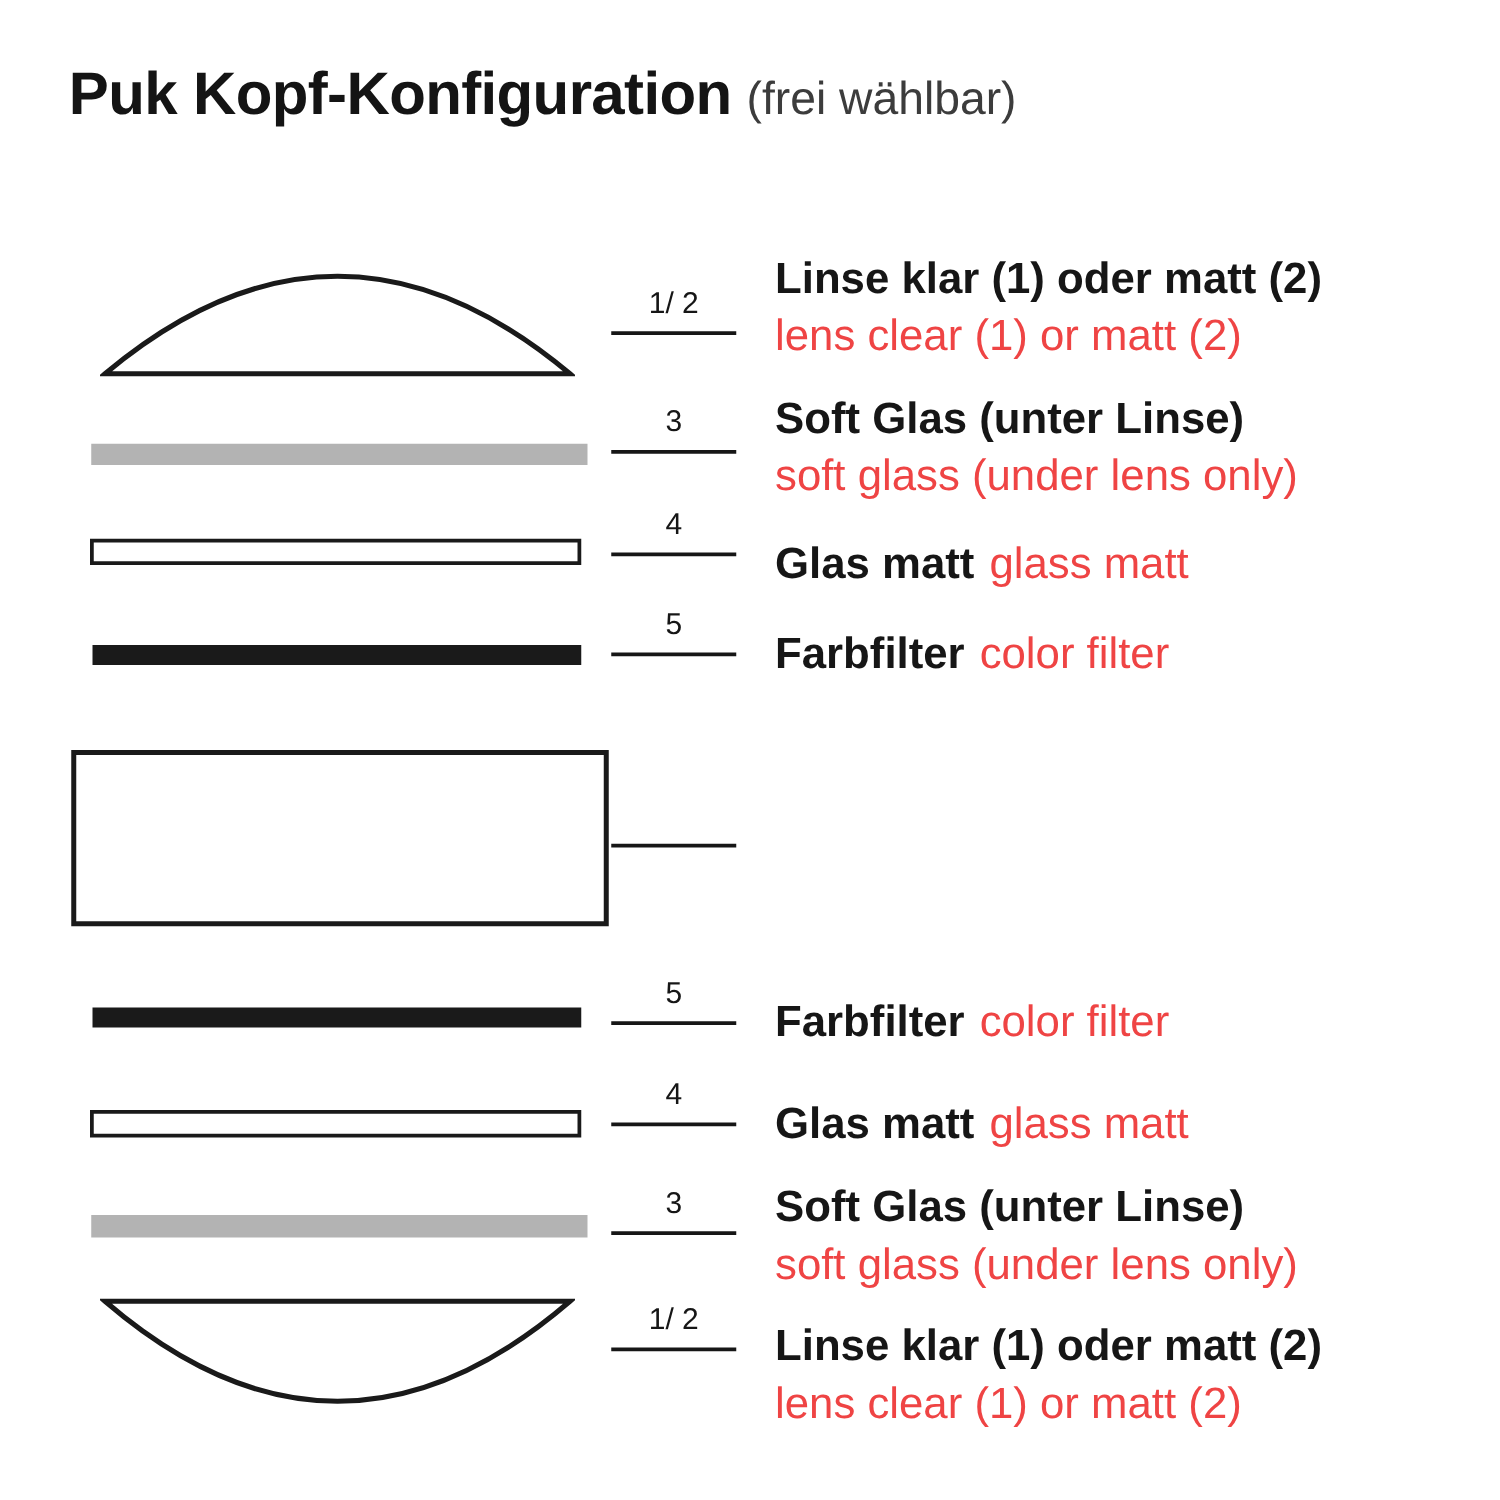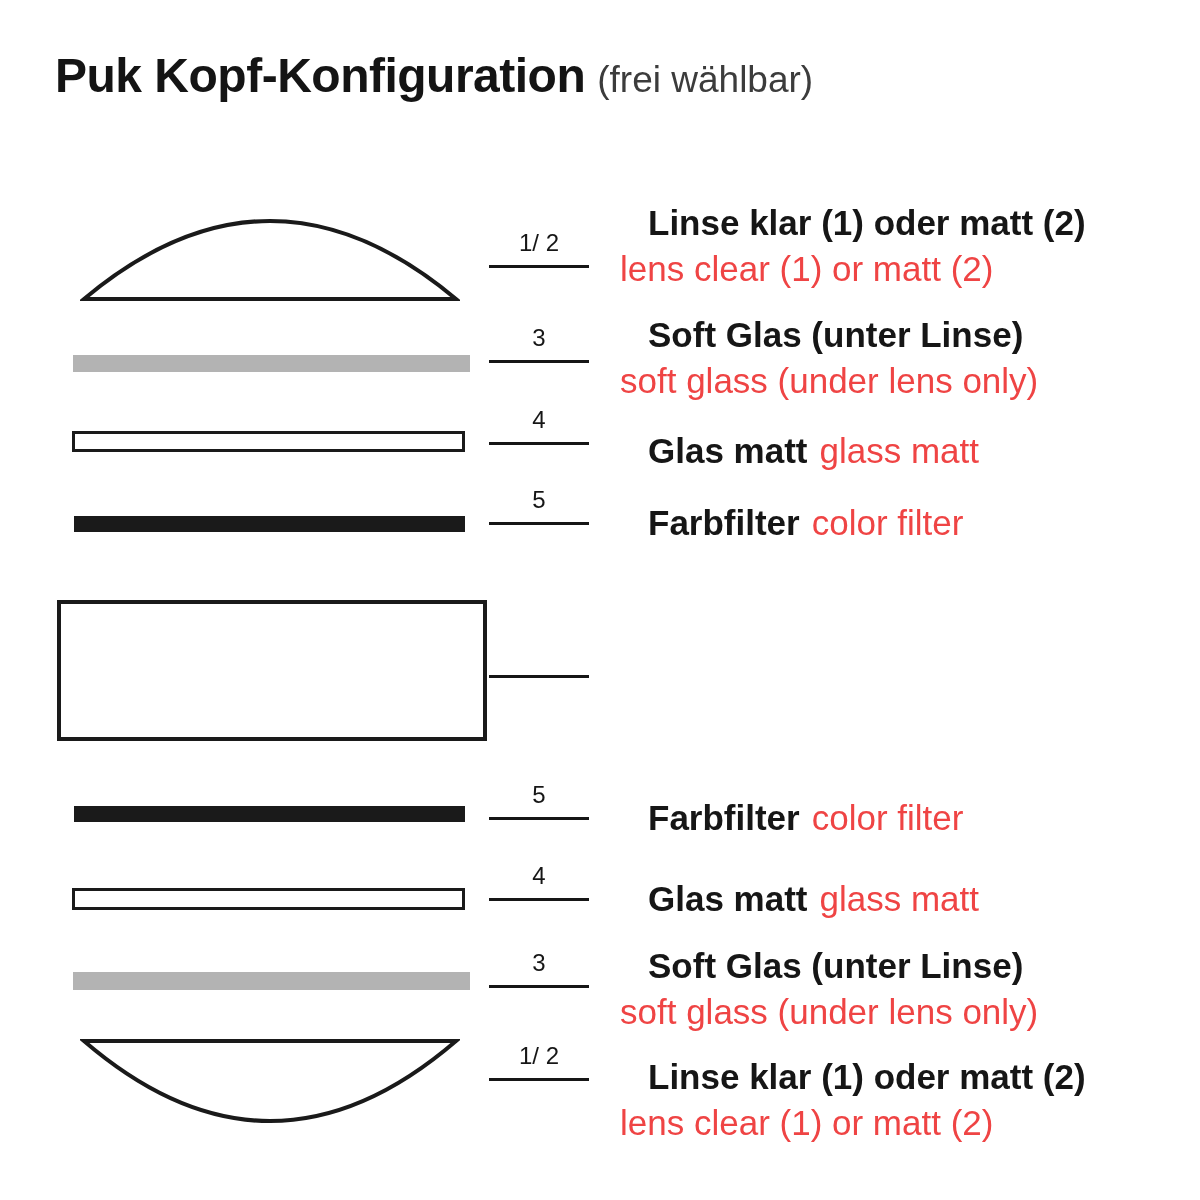--- a/index.html
+++ b/index.html
@@ -22,21 +22,21 @@
   .bar-black  { background: #1a1a1a; }
   .bar-outline{ background: #ffffff; border: 3px solid #1a1a1a; }
   .body-box   { background: #ffffff; border: 4px solid #1a1a1a; }
   .dome path  { fill: #ffffff; stroke: #1a1a1a; stroke-width: 4; }
 
   .leader { position: absolute; left: 489px; width: 100px; }
   .leader .num { height: 40px; line-height: 36px; text-align: center; font-size: 24px; font-weight: 400; color: #161616; }
   .leader .line { height: 3px; background: #161616; }
 
   .label { position: absolute; left: 620px; font-size: 35px; line-height: 46px; white-space: nowrap; }
-  .de { font-weight: 700; color: #161616; margin-left: 28px; }
+  .de { font-weight: 700; color: #161616; }
   .en { font-weight: 400; color: #ef4444; }
   .en.inline { margin-left: 12px; }
 </style>
 </head>
 <body>
 
 <div id="canvas">
 
   <div class="title">
     <span class="title-main">Puk Kopf-Konfiguration</span><span class="title-suffix">(frei wählbar)</span>

